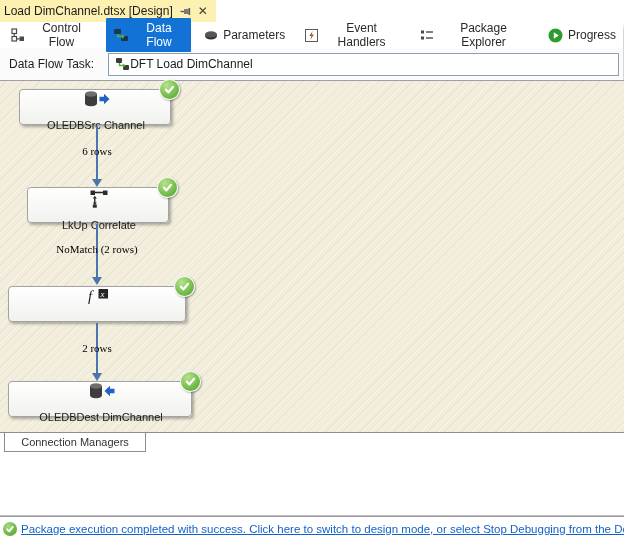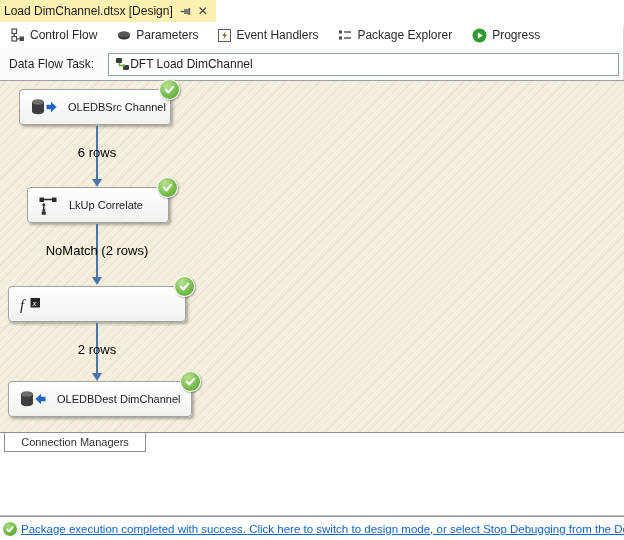--- a/index.html
+++ b/index.html
@@ -29,36 +29,36 @@
   .combo-text { font-size:12px; color:#1b1b1b; }
 
   
   .canvas { position:absolute; left:0; top:80px; width:624px; height:352px;
     border-top:1px solid #9aa0a6;
     background: repeating-linear-gradient(135deg,
        #f2eddc 0px, #f2eddc 4px, #eae3cd 4px, #eae3cd 5px, #f7f3e5 5px, #f7f3e5 6px); }
 
   .node { position:absolute; height:36px; display:flex; align-items:center; gap:11px; padding:0 8px 0 10px;
     background:linear-gradient(#ffffff, #f1f1ee); border:1px solid #a3a3a3; border-radius:4px;
-    box-shadow:2px 2px 3px rgba(0,0,0,0.30); }
+    box-shadow:2px 2px 3px rgba(0,0,0,0.30);flex-direction:column; }
   .node-label { font-size:11px; color:#1b1b1b; white-space:nowrap; }
   .node-icon { display:inline-flex; align-items:center; }
   .node-icon svg { display:block; }
 
   .check-badge { position:absolute; top:-11px; right:-10px; width:21px; height:21px; border-radius:50%;
     background: radial-gradient(circle at 35% 28%, #b9e18f, #72bb49 62%, #539f31);
     border:1px solid rgba(255,255,255,0.95); box-shadow:1px 1px 2px rgba(0,0,0,0.35);
     display:flex; align-items:center; justify-content:center; }
 
   .edge { position:absolute; width:0; }
   .edge::before { content:''; position:absolute; left:-1px; top:0; bottom:7px; width:2px; background:#4a76ad; }
   .edge::after { content:''; position:absolute; left:-5px; bottom:0; width:0; height:0;
     border-left:5px solid transparent; border-right:5px solid transparent; border-top:8px solid #4a76ad; }
   .edge-label { position:absolute; top:19px; left:0; transform:translateX(-50%);
-    font-size:13px; color:#000; white-space:nowrap; }
+    font-size:11px; color:#000; white-space:nowrap;font-family:Liberation Serif, serif; }
 
   
   .cm-panel { position:absolute; left:0; top:432px; width:624px; height:84px; background:#fff;
     border-top:1px solid #8e8e8e; border-bottom:1px solid #c0c0c0; }
   .cm-tab { margin-left:4px; width:142px; height:19px; border:1px solid #8e8e8e; border-top:none;
     background:#fff; display:flex; align-items:center; justify-content:center; font-size:11px; color:#333; }
   .cm-items { display:flex; gap:26px; margin:7px 0 0 9px; }
   .cm-item { display:flex; align-items:center; gap:5px; font-size:11px; color:#1b1b1b; }
   .cm-item svg { display:block; }
 
@@ -94,20 +94,31 @@
       <span class="tb-icon">
         <svg width="14" height="14" viewBox="0 0 14 14">
             <rect x="1" y="1" width="4.5" height="4.5" fill="none" stroke="#4a4a4a" stroke-width="1.2"></rect>
             <rect x="1" y="8.5" width="4.5" height="4.5" fill="none" stroke="#4a4a4a" stroke-width="1.2"></rect>
             <rect x="8.5" y="8.5" width="4.5" height="4.5" fill="#4a4a4a"></rect>
             <path d="M3.2 5.5v3 M5.5 10.8h3" stroke="#4a4a4a" stroke-width="1.2" fill="none"></path>
           </svg>
       </span>
       <span class="tb-label">Control Flow</span>
     </div>
+    <div class="tb-item selected">
+      <span class="tb-icon">
+        <svg width="16" height="14" viewBox="0 0 16 14">
+            <rect x="1" y="1" width="7" height="5" rx="1" fill="#17384f"></rect>
+            <rect x="8" y="8" width="7" height="5" rx="1" fill="#17384f"></rect>
+            <path d="M5 6 v2.5 h4.5" stroke="#59b234" stroke-width="1.6" fill="none"></path>
+            <path d="M9 6 l2.5 2.5 -2.5 2.5" fill="#59b234"></path>
+          </svg>
+      </span>
+      <span class="tb-label">Data Flow</span>
+    </div>
     <div class="tb-item">
       <span class="tb-icon">
         <svg width="14" height="12" viewBox="0 0 14 12">
             <ellipse cx="7" cy="7" rx="6" ry="3.4" fill="#2f2f2f"></ellipse>
             <ellipse cx="7" cy="5.4" rx="6" ry="3.2" fill="#565656"></ellipse>
           </svg>
       </span>
       <span class="tb-label">Parameters</span>
     </div>
     <div class="tb-item">

